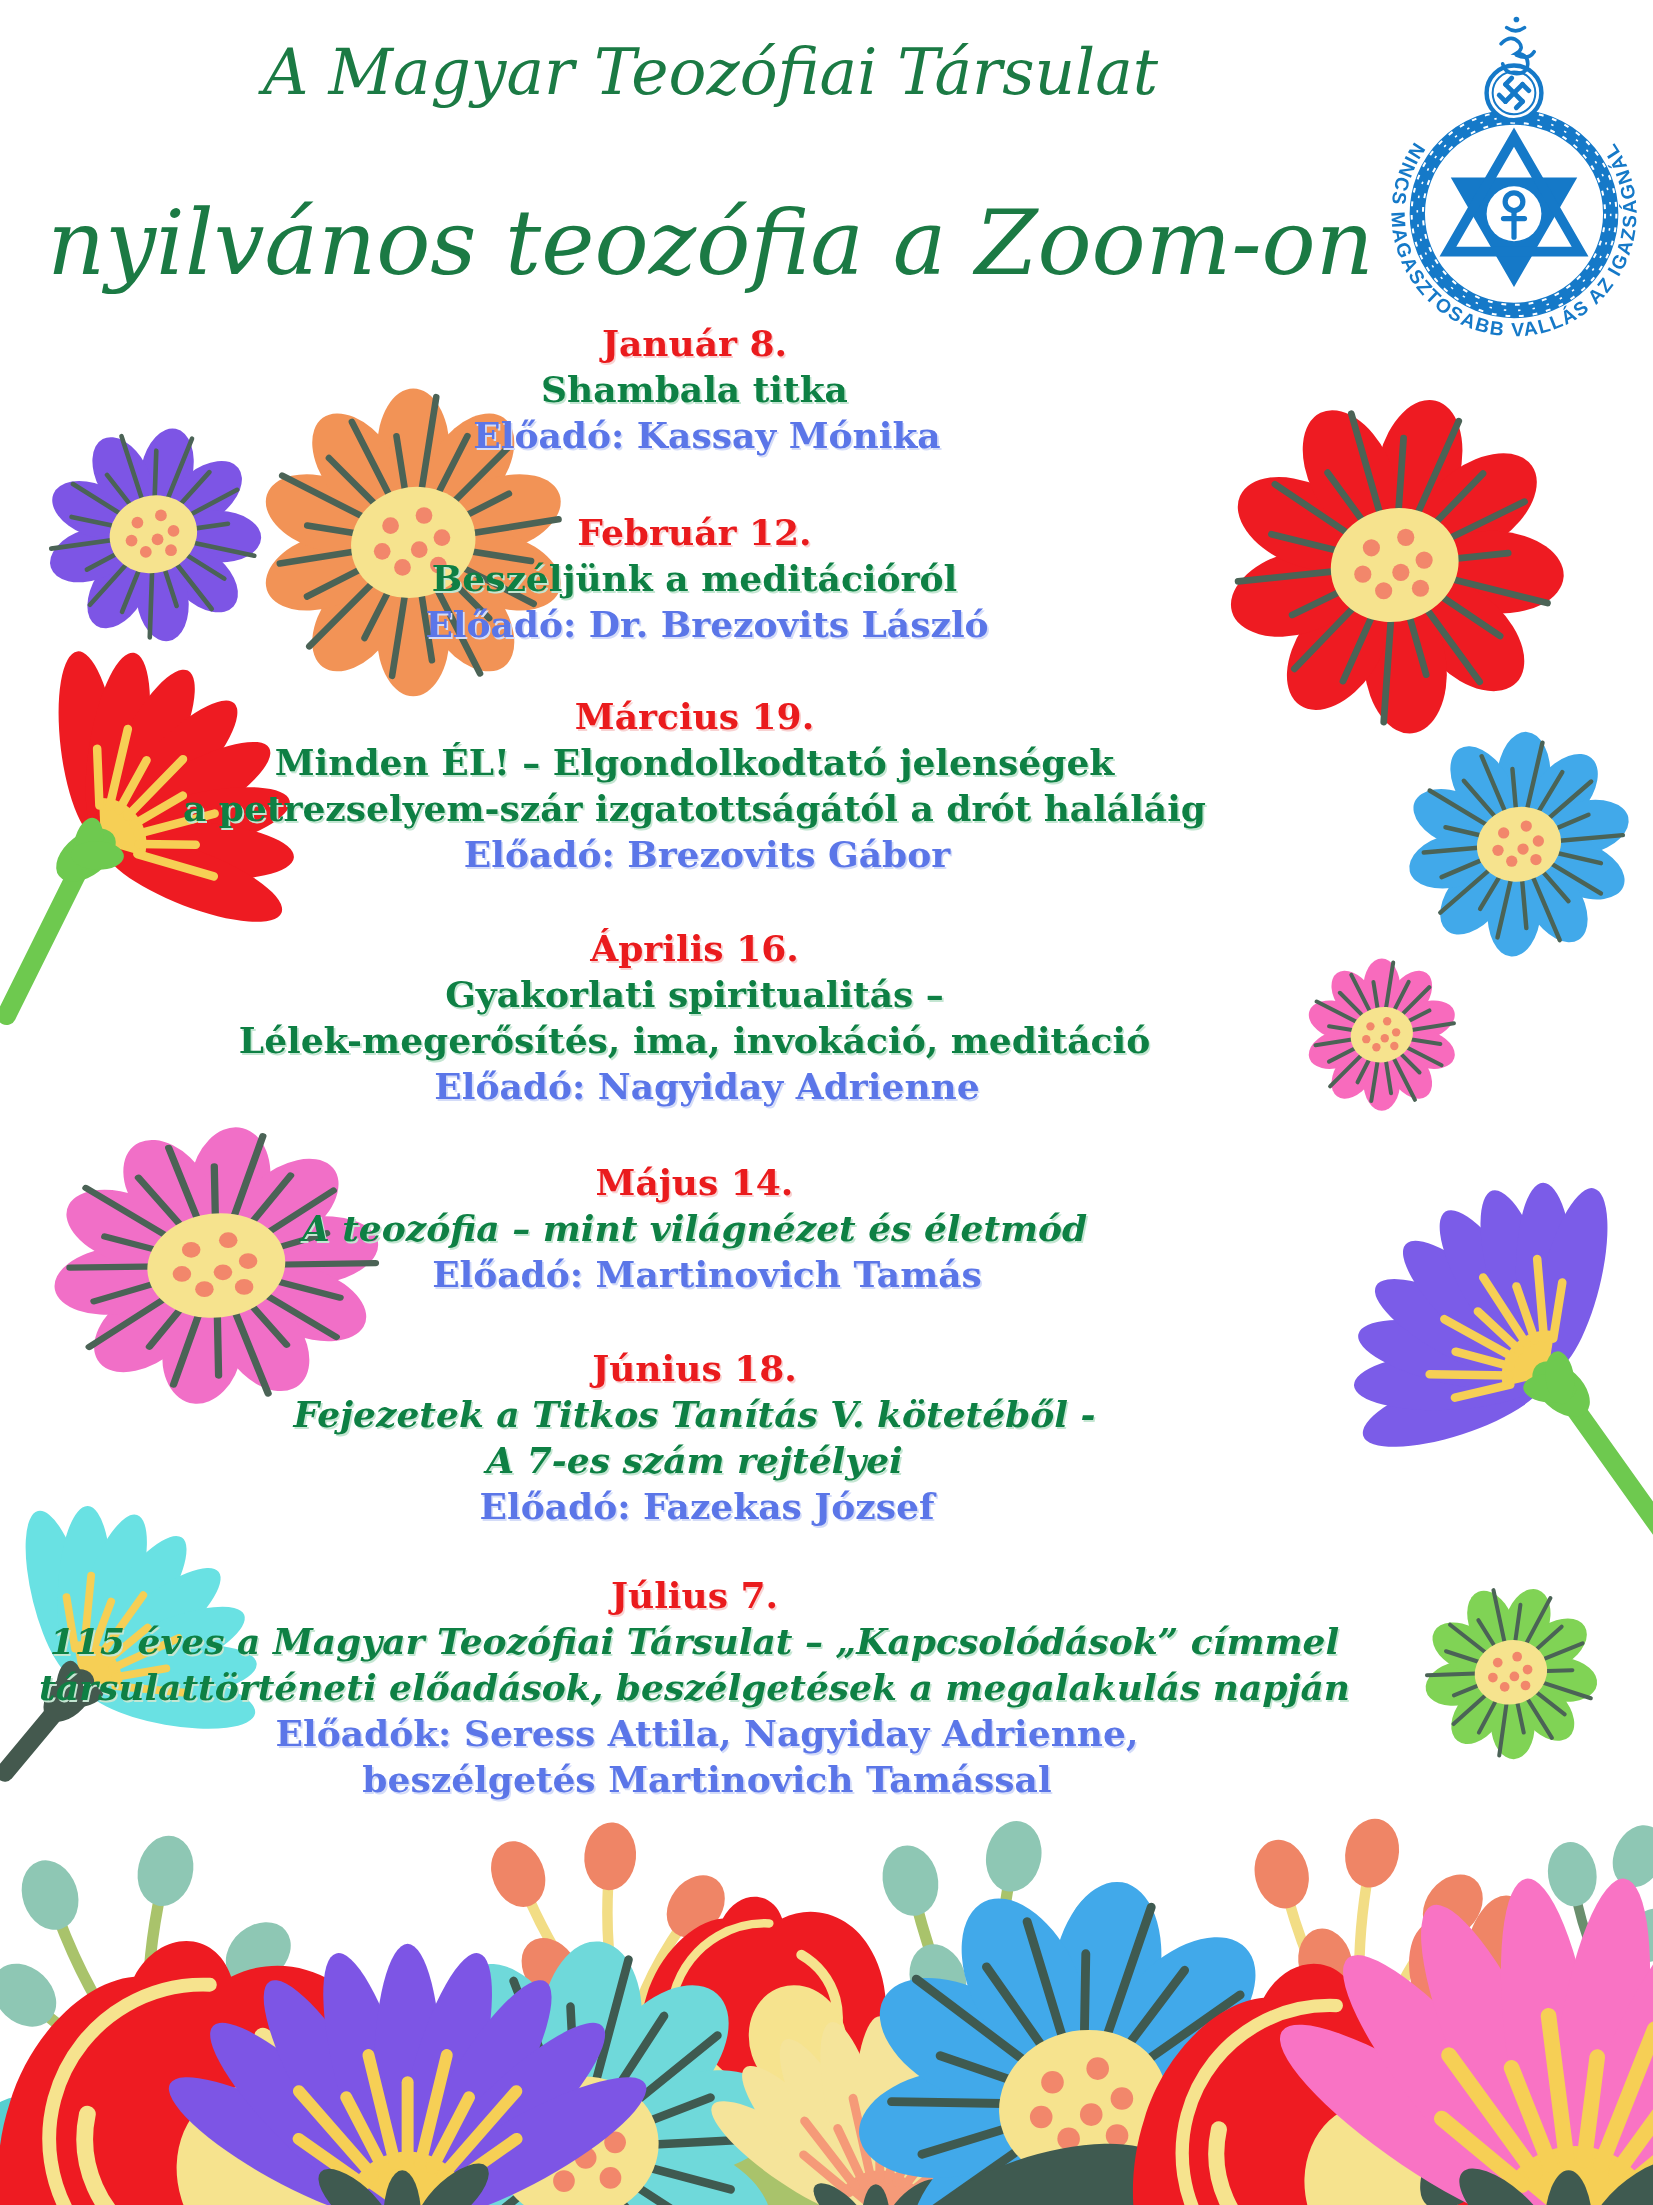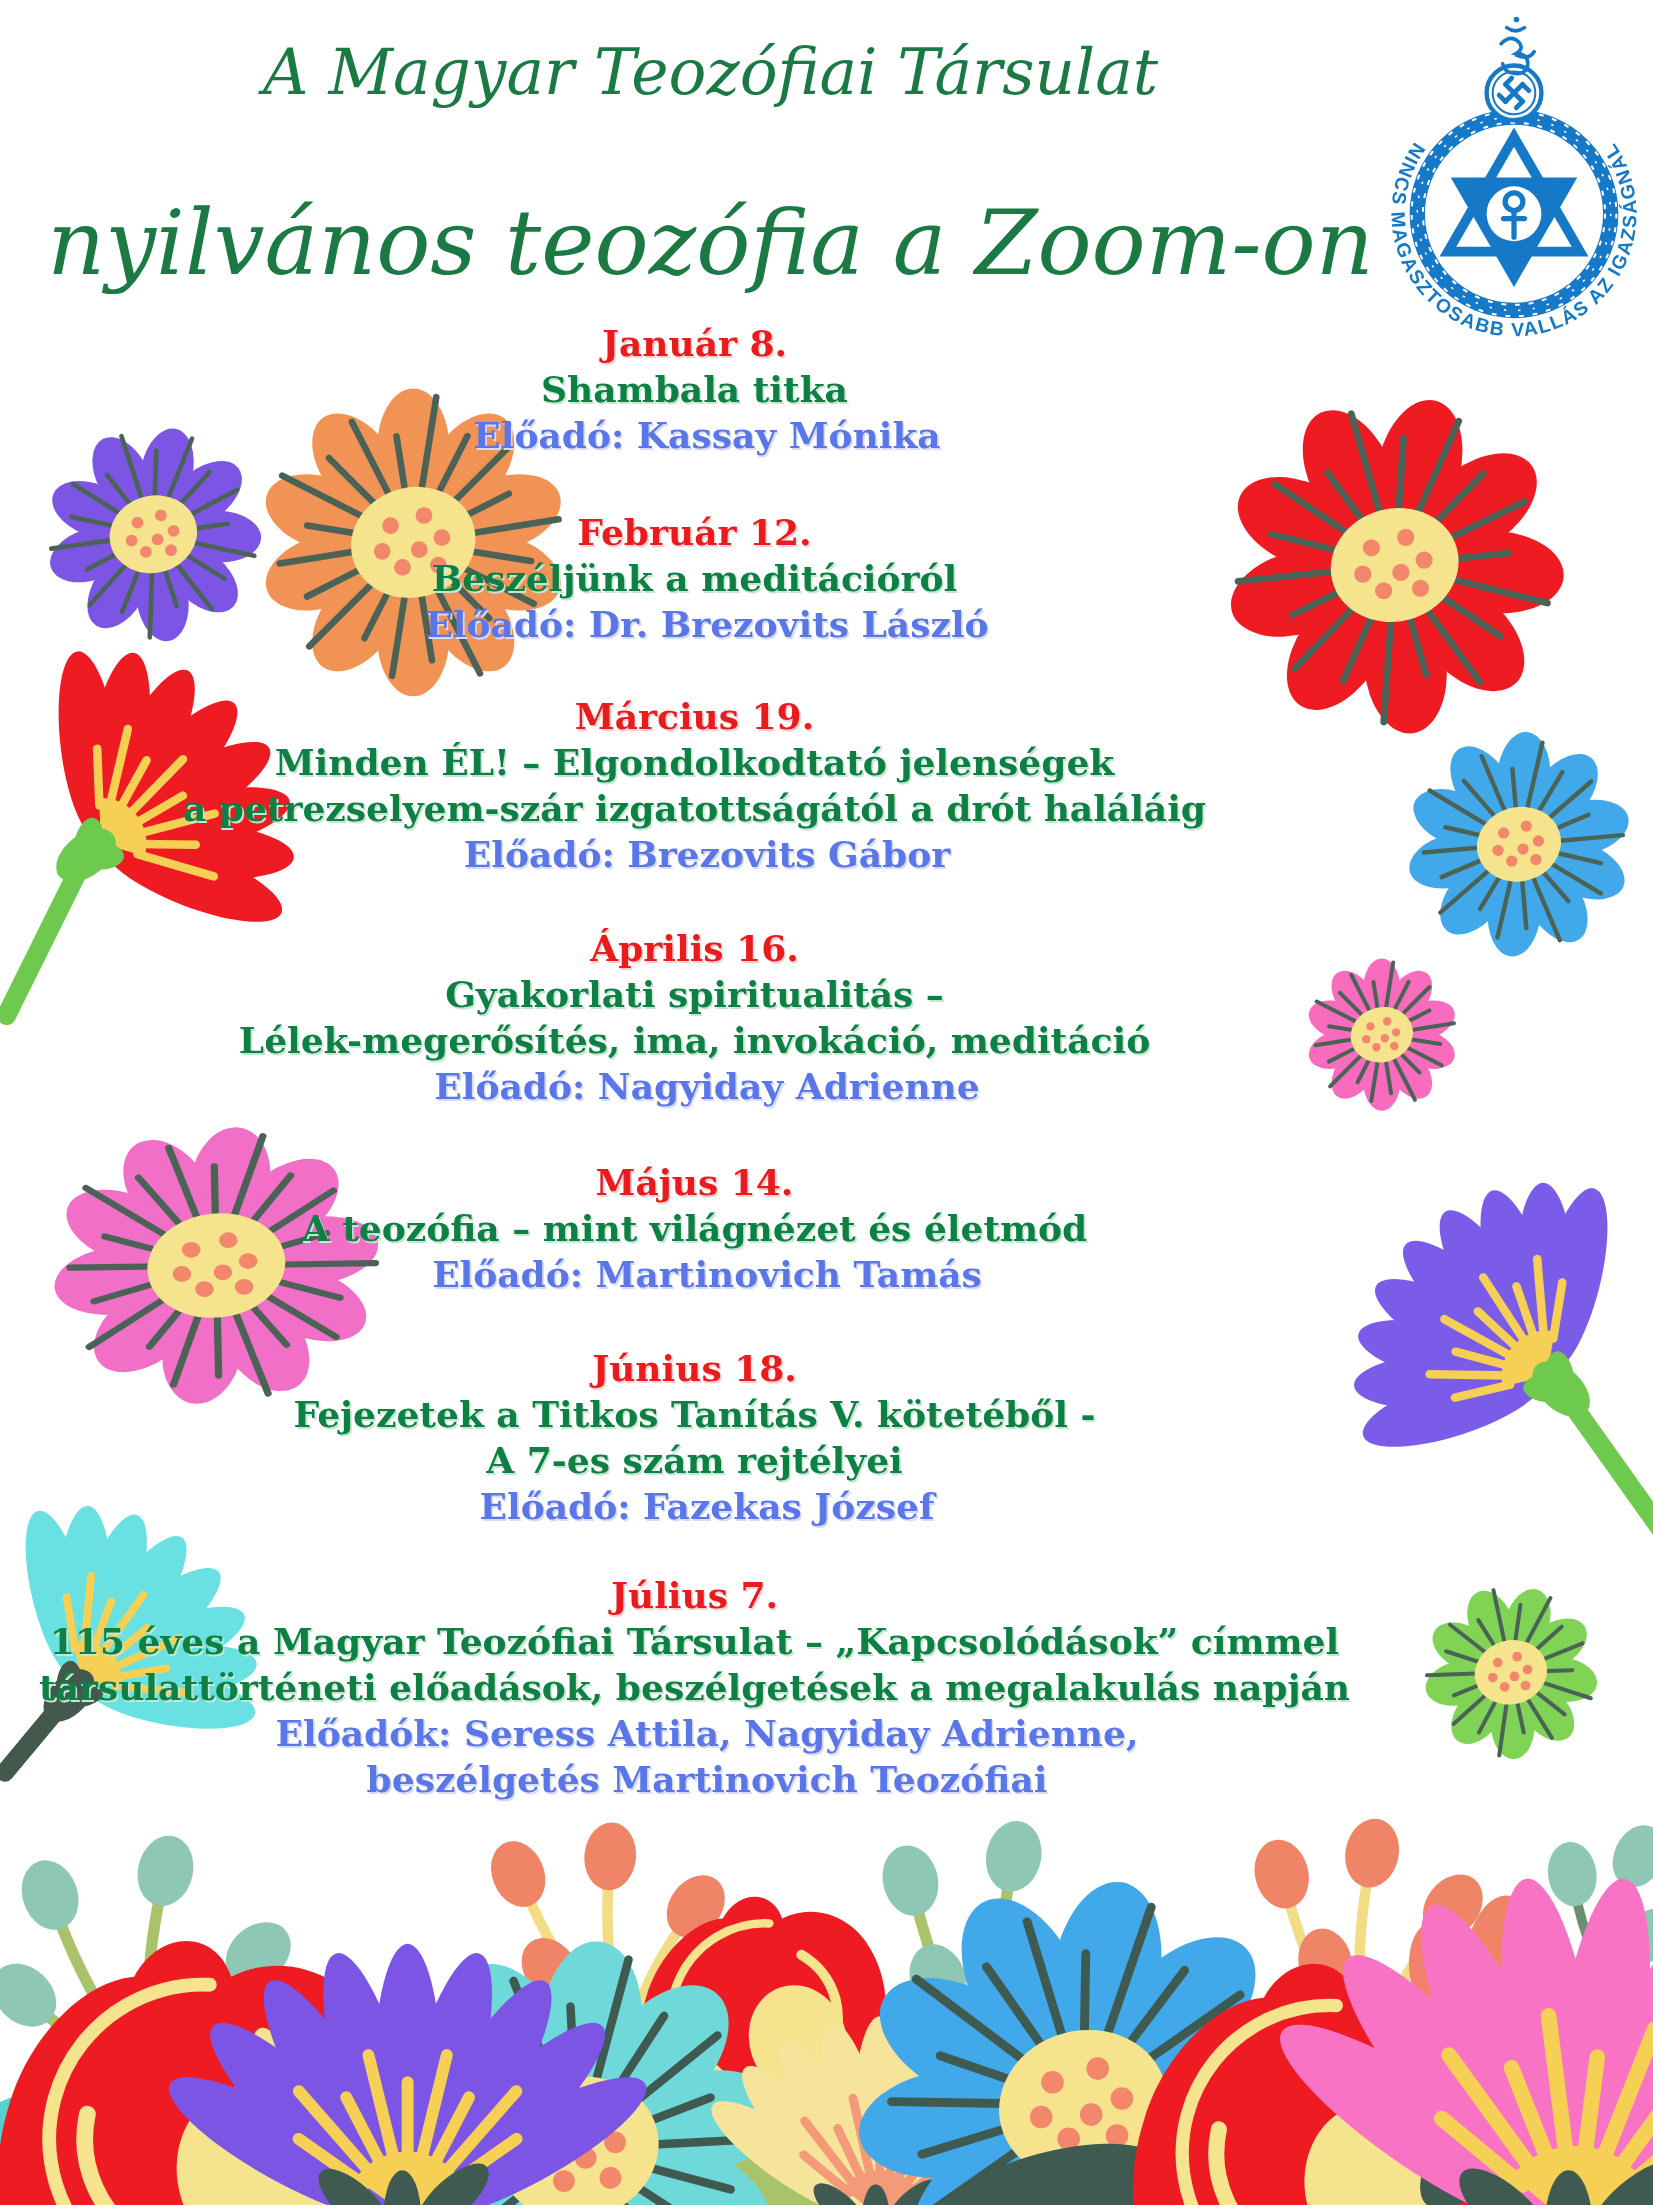--- a/index.html
+++ b/index.html
@@ -19,21 +19,21 @@
   .title-l1{top:36px;font-size:63px;}
   .title-l2{top:190px;font-size:90px;}
   .event{
     position:absolute;left:0;width:1389px;text-align:center;
     font-weight:bold;font-size:36px;line-height:46px;
   }
   .event div{white-space:nowrap;}
   .date{color:var(--date-red,#ea1b1d);text-shadow:1.6px 2.4px 0 #f8d2d2;}
   .topic{color:var(--topic-green,#0e8044);text-shadow:1.6px 2.4px 0 #c4e6d2;}
   .speaker{color:var(--speaker-blue,#5b76e8);text-shadow:1.6px 2.4px 0 #d4dcf8;margin-left:25px;}
-  .italic{}
+  .italic{font-style:italic;}
   #logo{position:absolute;left:1377px;top:9.7px;z-index:2;}
 </style>
 </head>
 <body>
 
 <svg id="flower-layer" width="1653" height="2205" viewBox="0 0 2048 2732" xmlns="http://www.w3.org/2000/svg">
     <g>
       <ellipse cx="206.86163812532027" cy="582.6722295804884" rx="32" ry="52.5" fill="#7d55e5" transform="rotate(12 206.86163812532027 582.6722295804884)"></ellipse>
       <ellipse cx="253.90767211750514" cy="612.0698543510891" rx="32" ry="52.5" fill="#7d55e5" transform="rotate(52 253.90767211750514 612.0698543510891)"></ellipse>
       <ellipse cx="271.05059607124866" cy="664.8303491825728" rx="32" ry="52.5" fill="#7d55e5" transform="rotate(92 271.05059607124866 664.8303491825728)"></ellipse>
@@ -718,16 +718,16 @@
     <div class="topic italic">Fejezetek a Titkos Tanítás V. kötetéből -</div>
     <div class="topic italic">A 7-es szám rejtélyei</div>
     <div class="speaker">Előadó: Fazekas József</div>
   </section>
 
   <section class="event" style="top:1572px">
     <div class="date">Július 7.</div>
     <div class="topic italic">115 éves a Magyar Teozófiai Társulat – „Kapcsolódások” címmel</div>
     <div class="topic italic">társulattörténeti előadások, beszélgetések a megalakulás napján</div>
     <div class="speaker">Előadók: Seress Attila, Nagyiday Adrienne,</div>
-    <div class="speaker">beszélgetés Martinovich Teozófiai</div>
+    <div class="speaker">beszélgetés Martinovich Tamással</div>
   </section>
 </div>
 
 
 </body></html>

